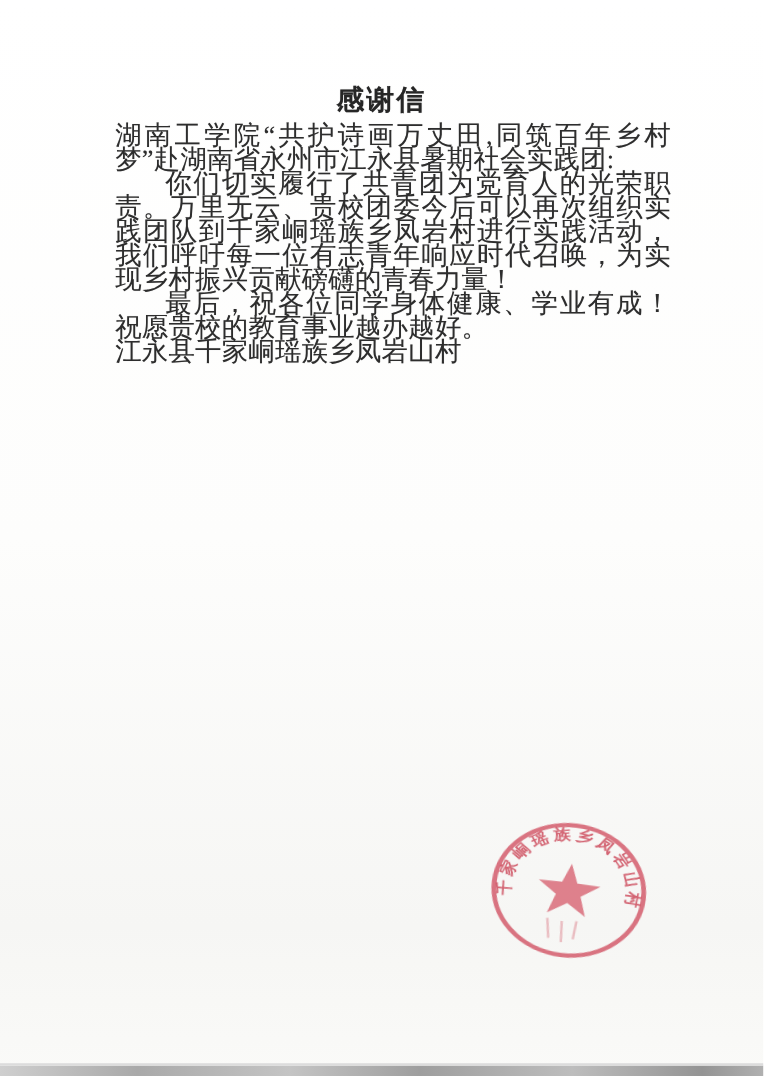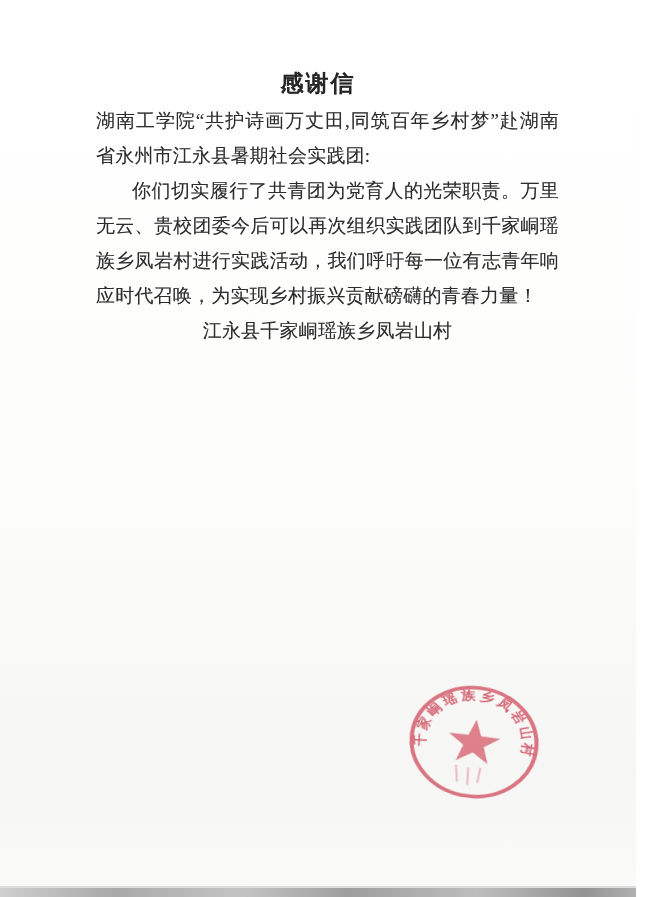--- a/index.html
+++ b/index.html
@@ -28,32 +28,32 @@
     font-weight: 700;
     letter-spacing: 2px;
     color: #262626;
     text-shadow: 0 0 0.6px rgba(40,40,40,0.45);
   }
   .content {
     position: absolute;
     left: 96px;
     top: 103px;
     width: 463px;
-    font-size: 19px;
-    line-height: 35px;
+    font-size: 22px;
+    line-height: 20px;
     letter-spacing: 0.2px;
     text-align: justify;
     text-justify: inter-ideograph;
     word-break: break-all;
     text-shadow: 0 0 0.6px rgba(45,45,45,0.35);
   }
   .content p { margin: 0; padding: 0; }
   .salutation { text-indent: 0; }
   .para { text-indent: 1.9em; }
-  .signature { text-align: center; }
+  .signature { text-align: left; }
   .date { text-align: right; padding-right: 9px; }
 
   .stamp {
     position: absolute;
     left: 406px;
     top: 683px;
     width: 136px;
     height: 118px;
     transform: rotate(7deg);
     filter: blur(0.4px);
@@ -90,20 +90,21 @@
 </head>
 <body>
 
 <div class="page">
 
   <div class="title">感谢信</div>
 
   <div class="content">
     <p class="salutation">湖南工学院“共护诗画万丈田,同筑百年乡村梦”赴湖南省永州市江永县暑期社会实践团:</p>
     <p class="para">你们切实履行了共青团为党育人的光荣职责。万里无云、贵校团委今后可以再次组织实践团队到千家峒瑶族乡凤岩村进行实践活动，我们呼吁每一位有志青年响应时代召唤，为实现乡村振兴贡献磅礴的青春力量！</p>
+    <p class="para">最后，祝各位同学身体健康、学业有成！祝愿贵校的教育事业越办越好。</p>
     <p class="signature">江永县千家峒瑶族乡凤岩山村</p>
   </div>
 
   <div class="stamp">
     <svg viewBox="0 0 200 200" preserveAspectRatio="none" xmlns="http://www.w3.org/2000/svg">
       <circle class="seal-ring" cx="100" cy="100" r="92"></circle>
       <polygon class="seal-star" points="100,62 109.4,89.1 138,89.6 115.2,106.9 123.5,134.4 100,118 76.5,134.4 84.8,106.9 62,89.6 90.6,89.1"></polygon>
       <path id="sealArc" d="M 32.3 124.6 A 72 72 0 1 1 167.7 124.6" fill="none"></path>
       <text class="seal-arc-text" text-anchor="middle">
         <textPath href="#sealArc" startOffset="50%">千家峒瑶族乡凤岩山村</textPath>

